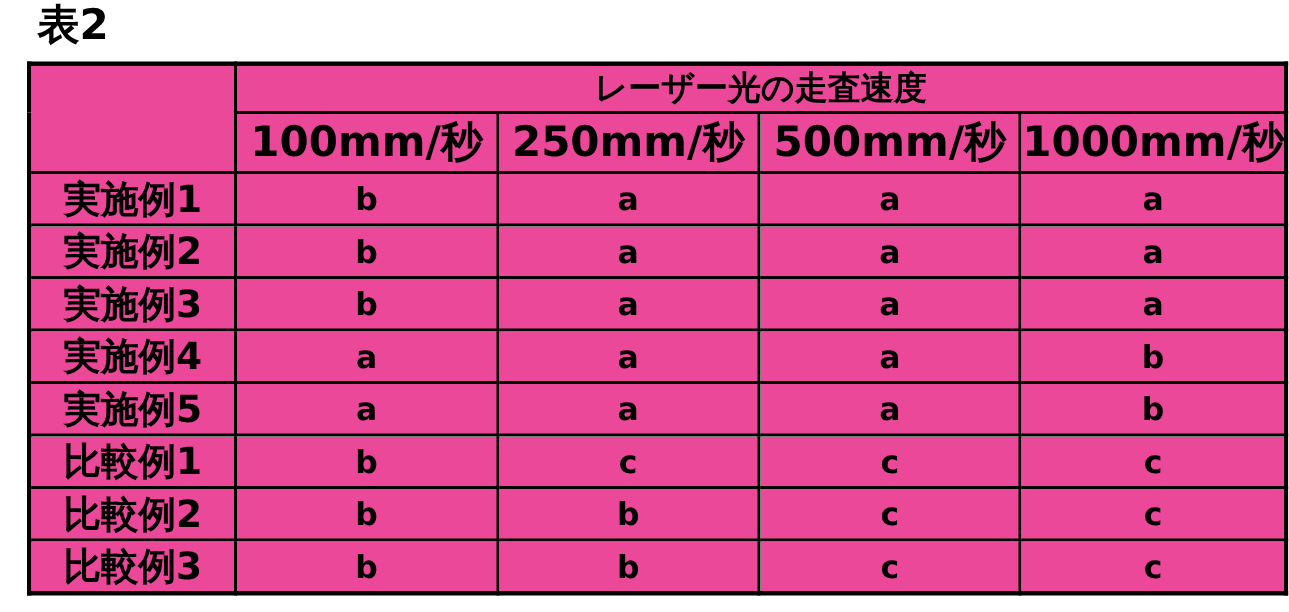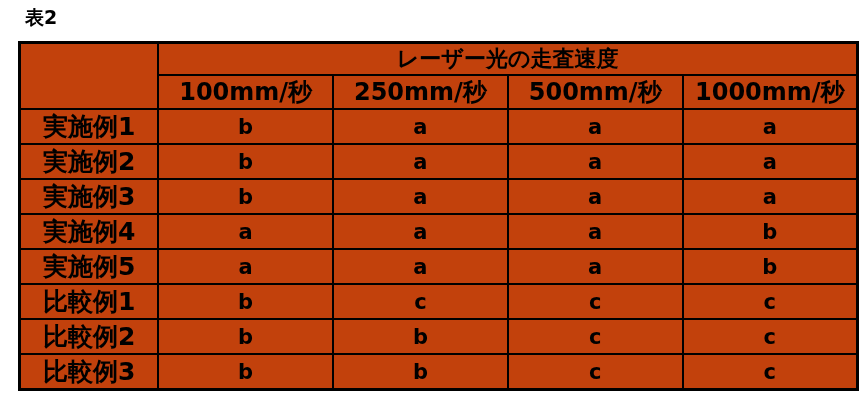--- a/index.html
+++ b/index.html
@@ -13,21 +13,21 @@
     width: 859px;
     height: 408px;
     background: #ffffff;
     overflow: hidden;
     color: #000000;
   }
   .doc-title {
     position: absolute;
     left: 25px;
     top: 2px;
-    font-size: 19px;
+    font-size: 28px;
     font-weight: bold;
     line-height: 30px;
     border-bottom: 2px solid #000000;
     padding-bottom: 16px;
     letter-spacing: 0px;
   }
   table.data-table {
     position: absolute;
     left: 18px;
     top: 41px;
@@ -36,31 +36,31 @@
     border: 3px solid #000000;
   }
   table.data-table td, table.data-table th {
     border: 2px solid #000000;
     padding: 0;
     margin: 0;
     text-align: center;
     vertical-align: middle;
     font-weight: bold;
     color: #000000;
-    background: #c2410c;
+    background: #ec4899;
     overflow: hidden;
     white-space: nowrap;
   }
   col.c-label  { width: 139px; }
   col.c-speed  { width: 175px; }
   tr.group-header-row    { height: 30px; }
   tr.col-header-row      { height: 33px; }
   tr.data-row            { height: 35px; }
   .group-header-cell { font-size: 22px; }
-  .col-header-cell   { font-size: 24px; }
+  .col-header-cell   { font-size: 28px; }
   .row-label-cell    { font-size: 25px; }
   .value-cell        { font-size: 21px; }
   .corner-cell       { background: #ffffff; }
 </style>
 </head>
 <body>
 
 <div class="page">
 
   <div class="doc-title">表2</div>

